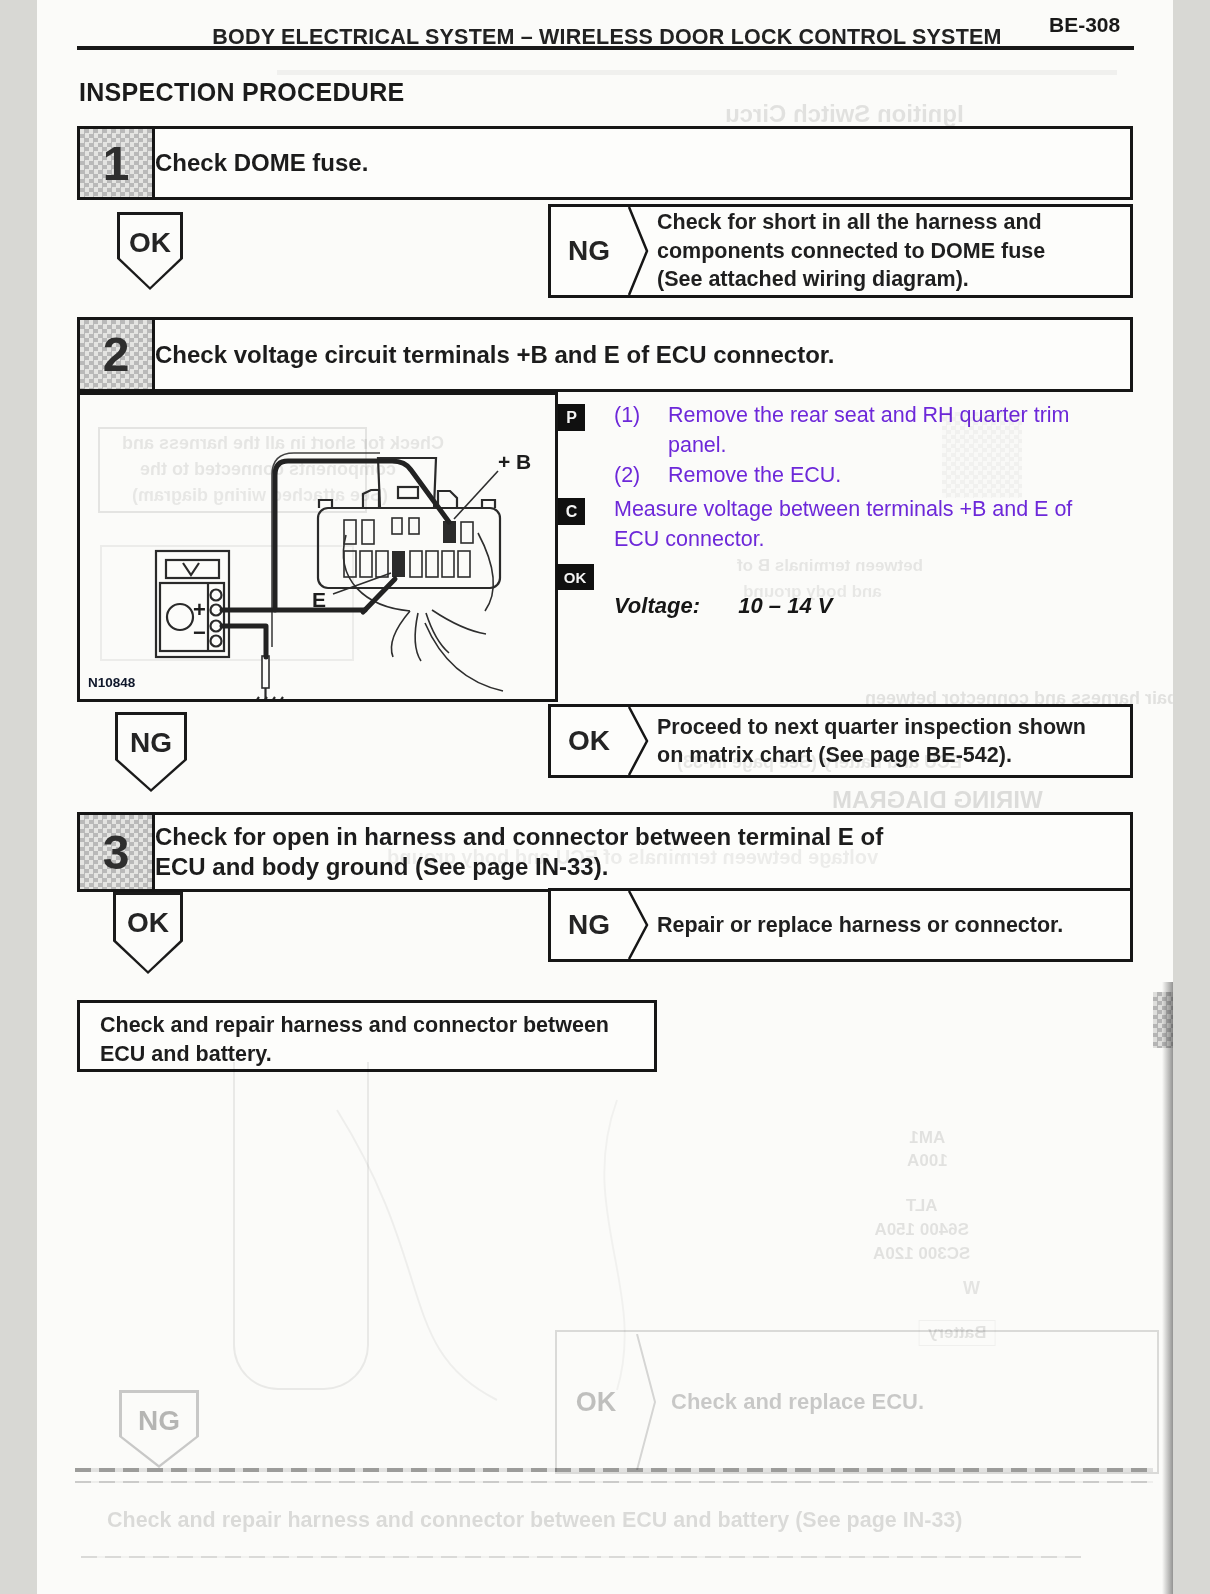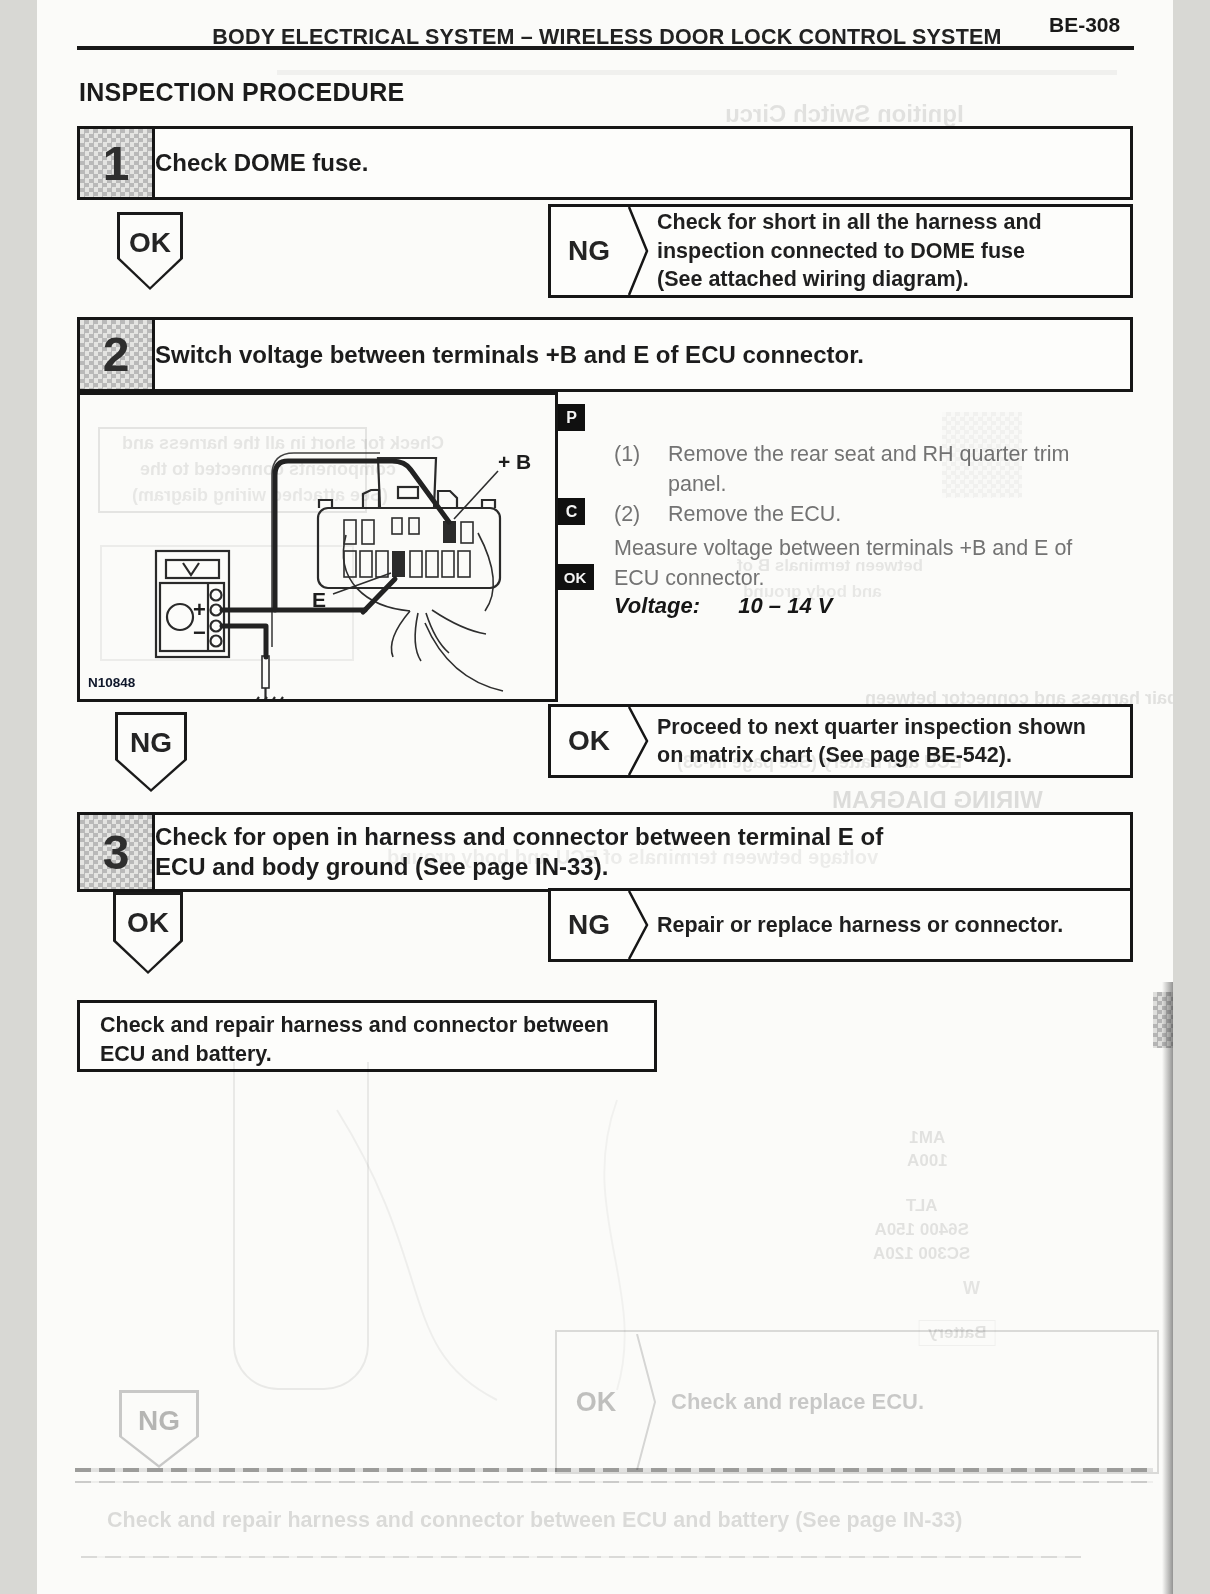--- a/index.html
+++ b/index.html
@@ -29,21 +29,21 @@
   .pent.ghost-pent .p-in{background:#fbfbf9;}
   .pent.ghost-pent .p-txt{color:rgba(0,0,0,.28);}
   
   .rbox{left:511px;width:585px;border:3px solid #161616;background:#fdfdfb;display:flex;align-items:stretch;box-sizing:border-box;}
   .rlabel{width:76px;flex:none;display:flex;align-items:center;justify-content:center;font-weight:700;font-size:28px;color:#242424;}
   .rchev{width:22px;flex:none;}
   .rchev svg{display:block;width:100%;height:100%;}
   .rtext{flex:1;display:flex;flex-direction:column;justify-content:center;font-weight:700;font-size:21.5px;color:#1f1f1f;line-height:28.5px;padding-left:8px;}
   
   .badge{position:absolute;background:#101010;color:#f4f4f4;font-weight:700;display:flex;align-items:center;justify-content:center;}
-  .ptext{position:absolute;font-size:21.5px;color:#737373;line-height:30px;margin-top:39px;}
+  .ptext{position:absolute;font-size:21.5px;color:#6d28d9;line-height:30px;}
   .ptext .ind{display:inline-block;width:54px;}
   .okline{position:absolute;font-weight:700;font-size:22px;color:#161616;}
   
   .figbox{left:40px;top:392px;width:481px;height:310px;border:3px solid #161616;box-sizing:border-box;}
   .fig-svg{position:absolute;left:0;top:0;width:475px;height:304px;}
   .figref{position:absolute;left:8px;top:280px;font-size:13.5px;color:#0f172a;font-weight:bold;}
   .fig-label{font-weight:700;font-size:21px;fill:#1d1d1d;}
   
   .actionbox{left:40px;top:1000px;width:580px;height:72px;border:3px solid #161616;background:#fdfdfb;box-sizing:border-box;
     font-weight:700;font-size:21.5px;line-height:29px;color:#1d1d1d;padding:8px 0 0 20px;}
@@ -91,29 +91,29 @@
 
   <div class="abs rbox" style="top:204px;height:94px;">
     <div class="rlabel">NG</div>
     <div class="rchev">
       <svg viewBox="0 0 22 100" preserveAspectRatio="none">
           <polyline points="2,0 20,50 2,100" fill="none" stroke="#161616" stroke-width="2.5" vector-effect="non-scaling-stroke"></polyline>
         </svg>
     </div>
     <div class="rtext">
       <span>Check for short in all the harness and</span>
-      <span>inspection connected to DOME fuse</span>
+      <span>components connected to DOME fuse</span>
       <span>(See attached wiring diagram).</span>
     </div>
   </div>
 
   <div class="abs stepbox" style="top:317px;height:75px;">
     <div class="numcell">2</div>
     <div class="steptitle">
-        <span>Switch voltage between terminals +B and E of ECU connector.</span>
+        <span>Check voltage circuit terminals +B and E of ECU connector.</span>
       </div>
   </div>
 
   <div class="abs figbox">
 
     <div class="gbox" style="left:18px;top:32px;width:265px;height:82px;"></div>
     <div class="ghost" style="left:42px;top:38px;font-size:18px;opacity:.10;">Check for short in all the harness and</div>
     <div class="ghost" style="left:60px;top:64px;font-size:18px;opacity:.10;">components connected to the</div>
     <div class="ghost" style="left:52px;top:90px;font-size:18px;opacity:.09;">(See attached wiring diagram)</div>
     <div class="gbox" style="left:20px;top:150px;width:250px;height:112px;border-color:rgba(0,0,0,.06);"></div>

